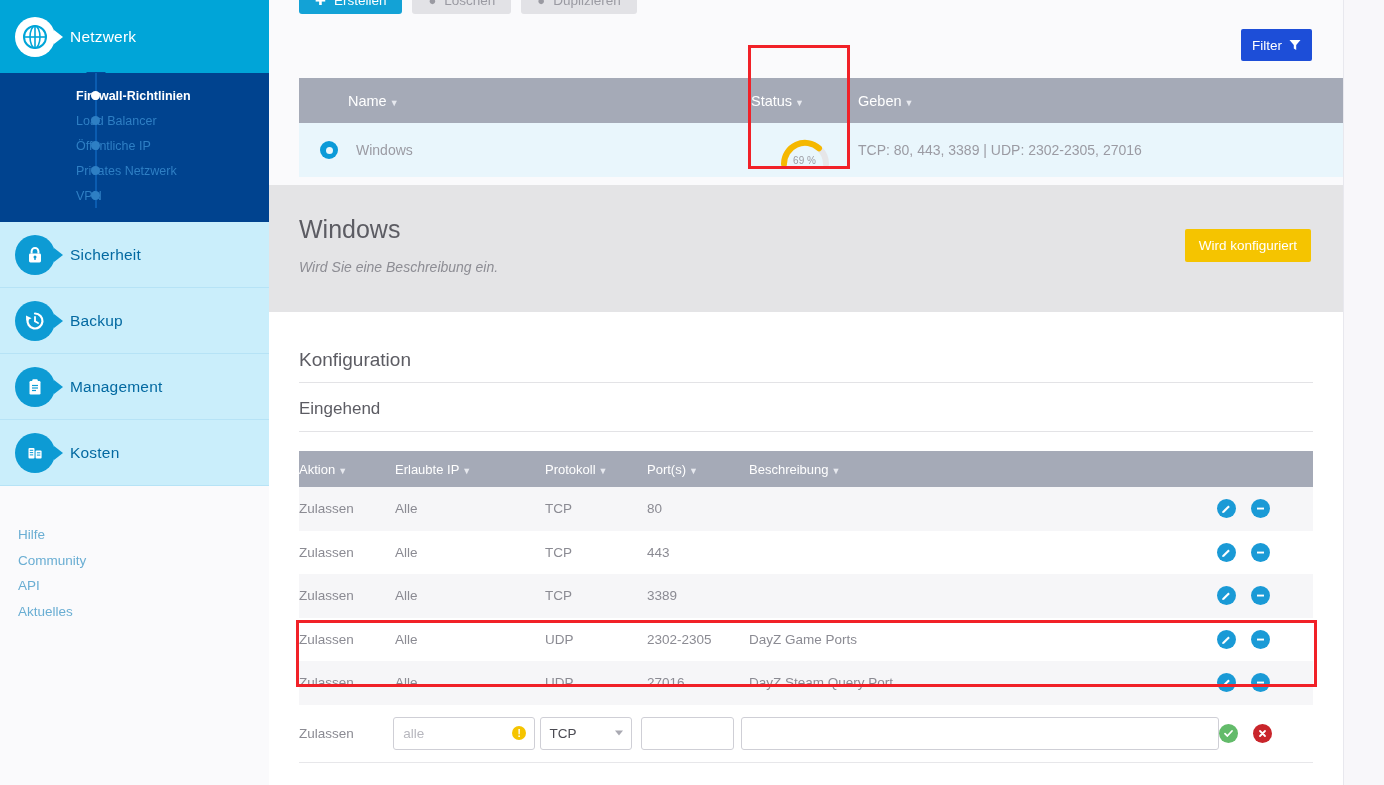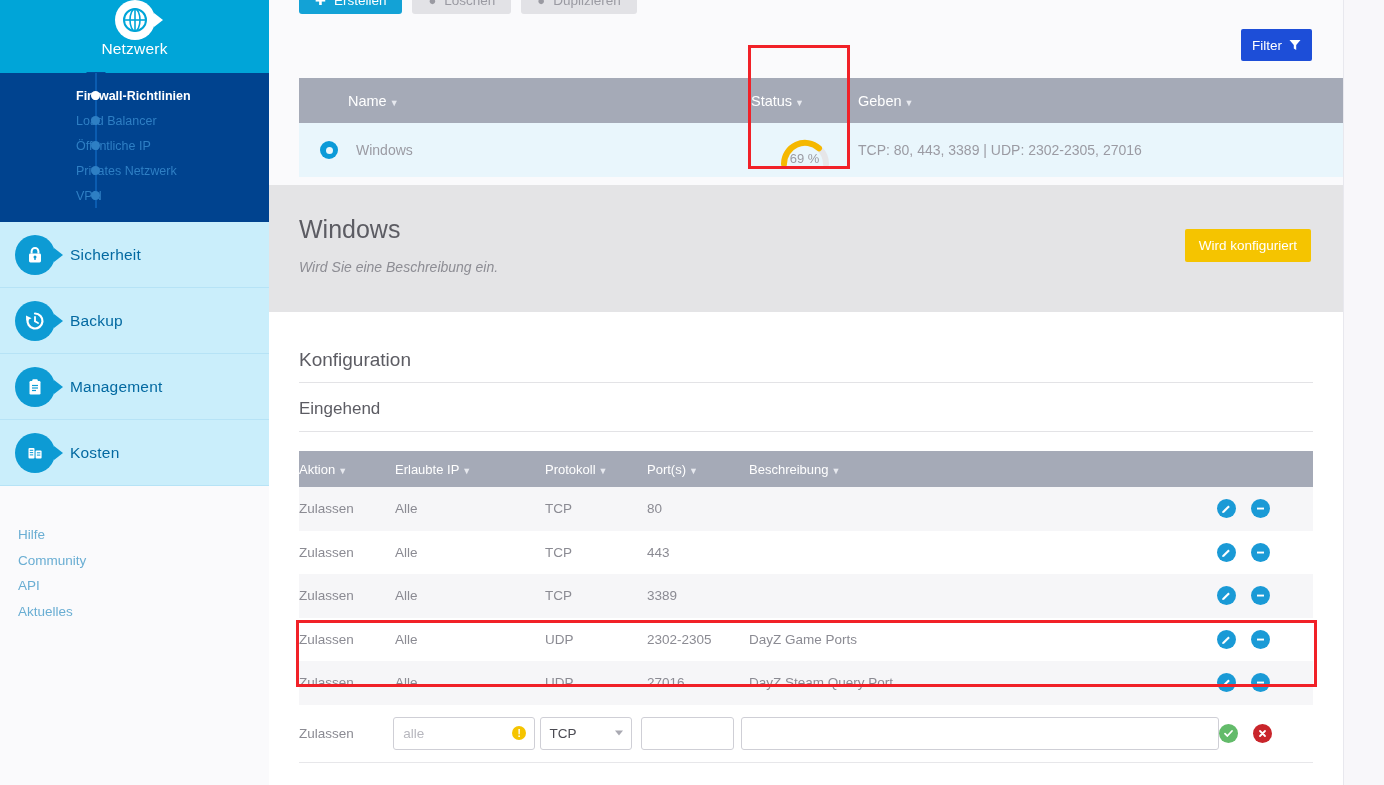--- a/index.html
+++ b/index.html
@@ -15,21 +15,21 @@
   #sidebar {
     position: absolute; left: 0; top: 0; width: 269px; height: 785px;
     background: #fafafc;
   }
   .nav-top {
     position: relative;
     height: 73px;
     background: #00a0d2;
     display: flex; align-items: center;
   }
-  .nav-top.netzwerk { background: #00a5d8; flex-direction: column; }
+  .nav-top.netzwerk { background: #00a5d8; }
   .nav-icon-wrap {
     width: 70px; display: flex; align-items: center; justify-content: center;
     position: relative;
   }
   .nav-icon {
     width: 40px; height: 40px; border-radius: 50%;
     background: #ffffff; position: relative;
     display: flex; align-items: center; justify-content: center;
   }
   .nav-icon.onblue { background: #ffffff; }
@@ -144,21 +144,21 @@
   .pol-c-status { width: 107px; display: flex; align-items: center; justify-content: center; }
   .pol-c-port { flex: 1; }
   .radio-ring {
     width: 18px; height: 18px; border-radius: 50%;
     background: #0b9ad8; display: flex; align-items: center; justify-content: center;
   }
   .radio-ring i { width: 7px; height: 7px; border-radius: 50%; background: #e9f6fc; display: block; }
   .gauge { position: relative; width: 54px; height: 34px; }
   .gauge-pct {
     position: absolute; left: 0; right: 0; bottom: 1px; text-align: center;
-    font-size: 13px; color: #9b9ba3;
+    font-size: 10px; color: #9b9ba3;
   }
 
   
   #banner {
     position: absolute; left: 0; top: 185px; width: 1074px; height: 127px;
     background: #e4e4e6;
   }
   #banner-title {
     position: absolute; left: 30px; top: 30px;
     font-size: 25px; color: #5c5c63; font-weight: normal;

